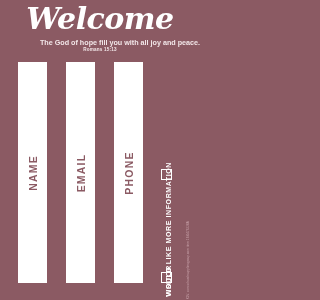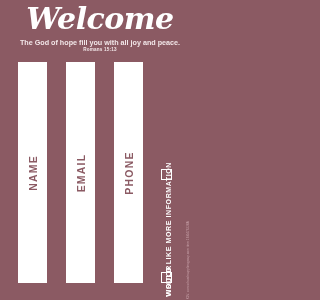--- a/index.html
+++ b/index.html
@@ -48,20 +48,21 @@
 
   #scripture {
     position: absolute;
     top: 38px;
     left: 0;
     width: 200px;
     font-size: 7.2px;
     line-height: 9px;
     font-weight: bold;
     color: #f2e6e8;
+    padding-left: 20px;
   }
 
   #scripture-ref {
     position: absolute;
     top: 46.5px;
     left: 0;
     width: 200px;
     font-size: 4.6px;
     line-height: 6px;
     font-weight: bold;

